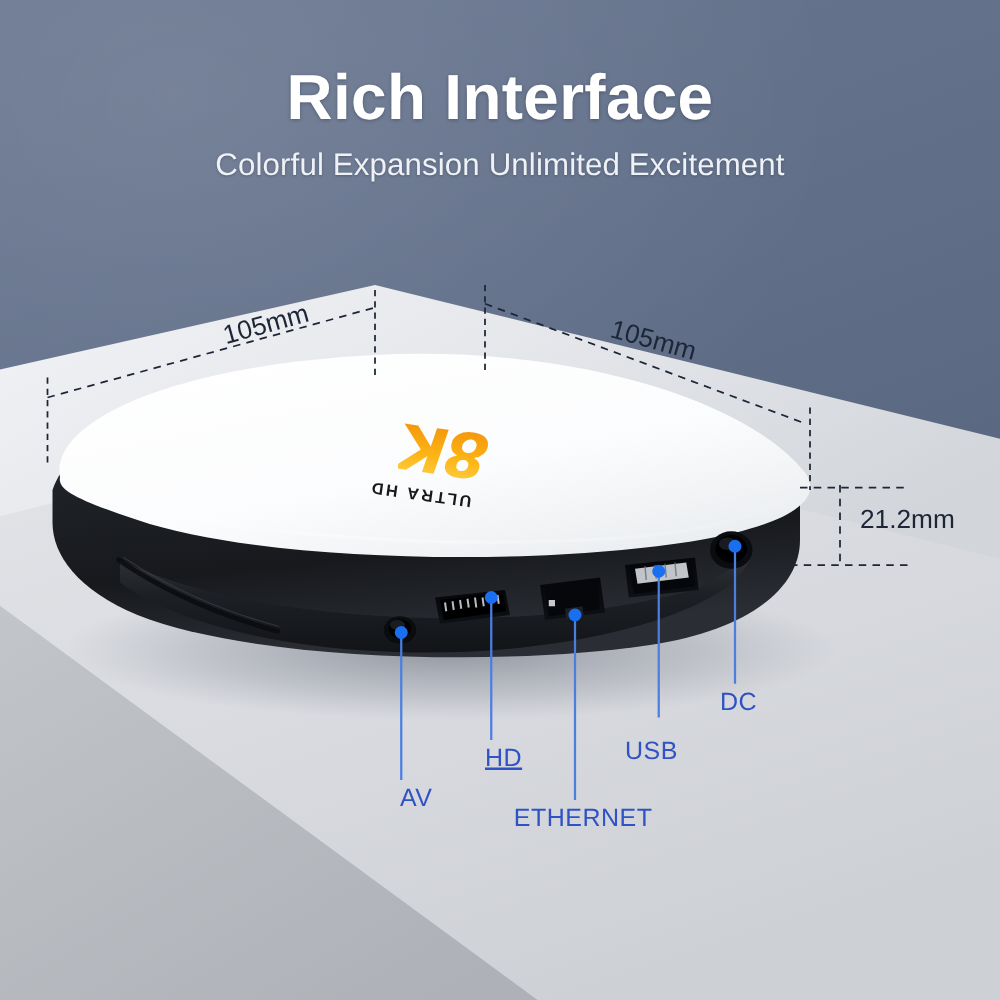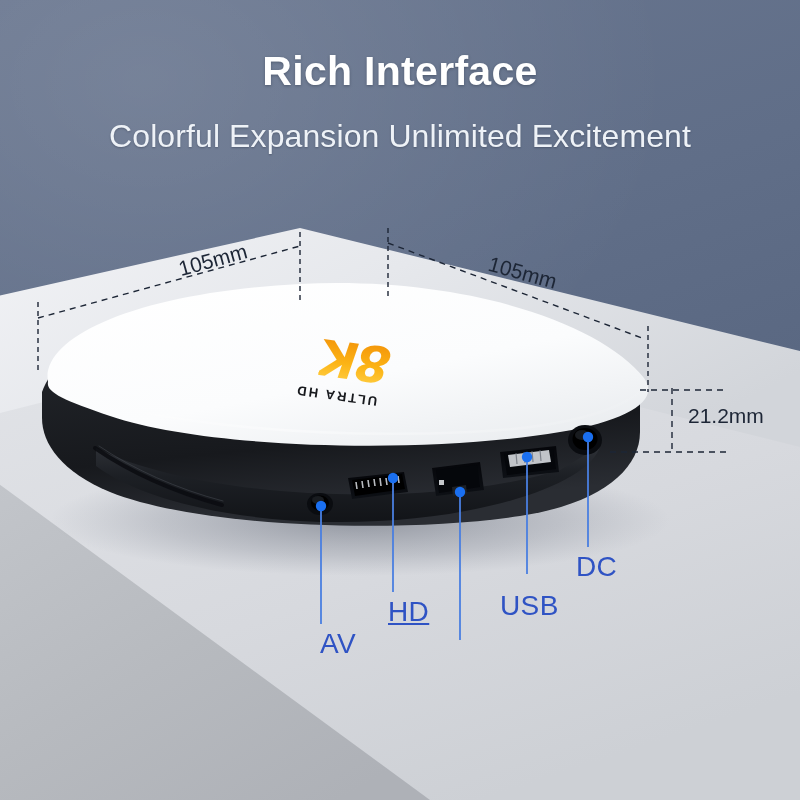--- a/index.html
+++ b/index.html
@@ -10,47 +10,47 @@
   #stage{
     position:relative;width:800px;height:800px;overflow:hidden;
     background:
       radial-gradient(120% 90% at 18% 10%, rgba(255,255,255,.10) 0%, rgba(255,255,255,0) 55%),
       linear-gradient(160deg,#6a7790 0%,#606e88 38%,#57657f 70%,#4e5c76 100%);
   }
 
   
   .title{
     position:absolute;left:0;right:0;top:48px;text-align:center;
-    color:#ffffff;font-size:41px;font-weight:700;letter-spacing:.3px;
+    color:#ffffff;font-size:51px;font-weight:700;letter-spacing:.3px;
     text-shadow:0 1px 3px rgba(20,28,44,.35);
   }
   .subtitle{
     position:absolute;left:0;right:0;top:118px;text-align:center;
-    color:#eef2f7;font-size:32px;font-weight:400;letter-spacing:.1px;
+    color:#eef2f7;font-size:25px;font-weight:400;letter-spacing:.1px;
     text-shadow:0 1px 2px rgba(20,28,44,.3);
   }
 
   
   .surface{position:absolute;inset:0;}
 
   
   .device{position:absolute;left:0;top:0;width:800px;height:800px;}
 
   
   .dim{
     position:absolute;color:#1d2636;font-size:21px;white-space:nowrap;
     font-family:"Liberation Sans","DejaVu Sans",sans-serif;
   }
   #dim-left{left:176px;top:258px;transform:rotate(-15.5deg);transform-origin:0 0;}
   #dim-right{left:492px;top:252px;transform:rotate(15.5deg);transform-origin:0 0;}
   #dim-h{left:688px;top:404px;text-align:center;}
 
   
   .callout{
-    position:absolute;color:#2f53c4;font-size:28px;white-space:nowrap;
+    position:absolute;color:#2f53c4;font-size:20px;white-space:nowrap;
     letter-spacing:.4px;
   }
   #lbl-av{left:320px;top:628px;}
   #lbl-hd{left:388px;top:596px;text-decoration:underline;}
   #lbl-eth{left:411px;top:644px;}
   #lbl-usb{left:500px;top:590px;}
   #lbl-dc{left:576px;top:551px;}
 
   
   .logo{
@@ -254,16 +254,17 @@
 
   <div class="title">Rich Interface</div>
   <div class="subtitle">Colorful Expansion Unlimited Excitement</div>
 
   <div class="dim" id="dim-left">105mm</div>
   <div class="dim" id="dim-right">105mm</div>
   <div class="dim" id="dim-h">21.2mm</div>
 
   <div class="callout" id="lbl-av">AV</div>
   <div class="callout" id="lbl-hd">HD</div>
+  <div class="callout" id="lbl-eth">ETHERNET</div>
   <div class="callout" id="lbl-usb">USB</div>
   <div class="callout" id="lbl-dc">DC</div>
 
 </div>
 
 </body></html>

